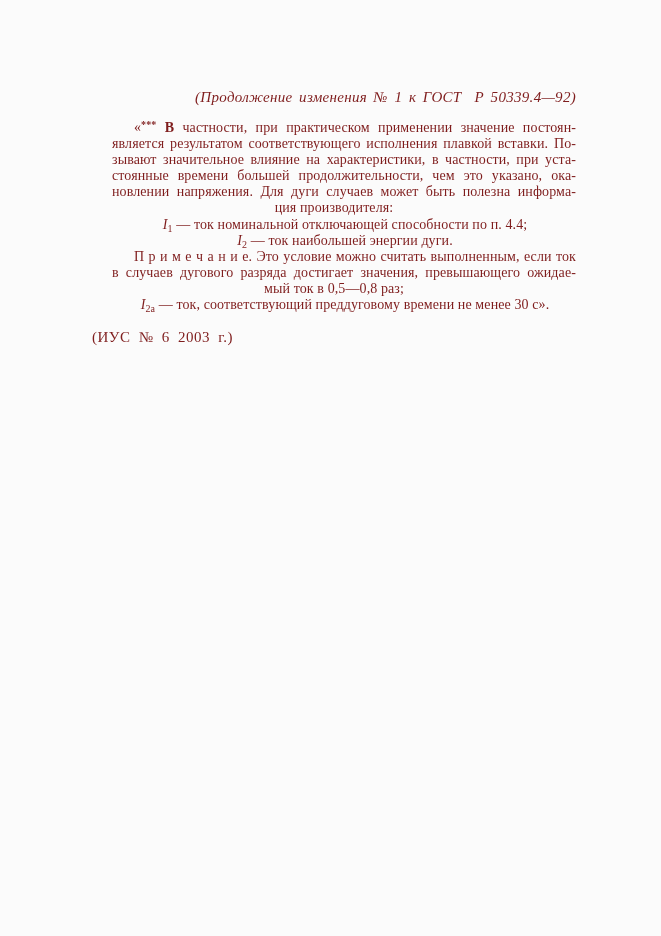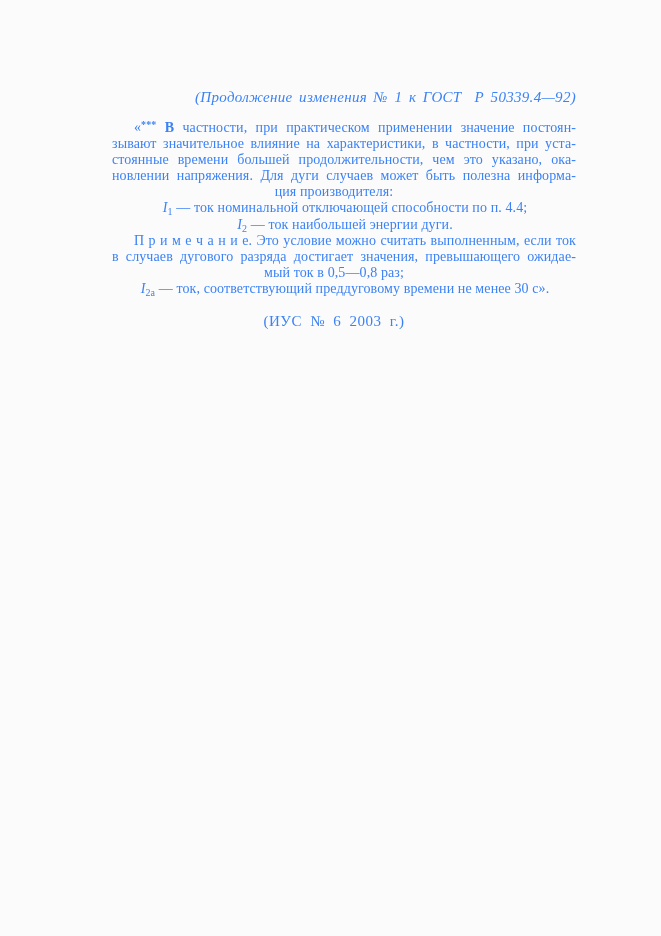--- a/index.html
+++ b/index.html
@@ -5,21 +5,21 @@
   html, body {
     margin: 0;
     padding: 0;
     background: #fbfbfb;
   }
   .page {
     position: relative;
     width: 661px;
     height: 936px;
     background: #fbfbfb;
-    color: #3b82f6;
+    color: #7f1d1d;
     font-family: "Liberation Serif", serif;
     overflow: hidden;
   }
   .col {
     position: absolute;
     left: 92px;
     top: 88px;
     width: 484px;
   }
   .hdr {
@@ -58,39 +58,40 @@
     vertical-align: -2.5px;
   }
   sup {
     font-size: 10px;
     line-height: 0;
     vertical-align: 4px;
   }
   b { font-weight: bold; }
   .ftr {
     margin-top: 15px;
-    text-align: center;
+    text-align: left;
     font-size: 15px;
     line-height: 18px;
     word-spacing: 4px;
     letter-spacing: 0.5px;
   }
 </style>
 </head>
 <body>
 
 <div class="page">
   <div class="col">
 
     <div class="hdr">(Продолжение изменения № 1 к ГОСТ &nbsp;Р 50339.4—92)</div>
 
     <div class="body-text">
 
       <div class="ln jl ind"><span>«</span><sup><b>***</b></sup><b> В</b><span> частности, при практическом применении значение постоян-</span></div>
 
+      <div class="ln jl">является результатом соответствующего исполнения плавкой вставки. По-</div>
       <div class="ln jl">зывают значительное влияние на характеристики, в частности, при уста-</div>
       <div class="ln jl">стоянные времени большей продолжительности, чем это указано, ока-</div>
       <div class="ln jl">новлении напряжения. Для дуги случаев может быть полезна информа-</div>
       <div class="ln">ция производителя:</div>
 
       <div class="ln ind"><span class="sym">I</span><sub>1</sub><span> — ток номинальной отключающей способности по п. 4.4;</span></div>
 
       <div class="ln ind"><span class="sym">I</span><sub>2</sub><span> — ток наибольшей энергии дуги.</span></div>
 
       <div class="ln jl ind">П р и м е ч а н и е. Это условие можно считать выполненным, если ток</div>

